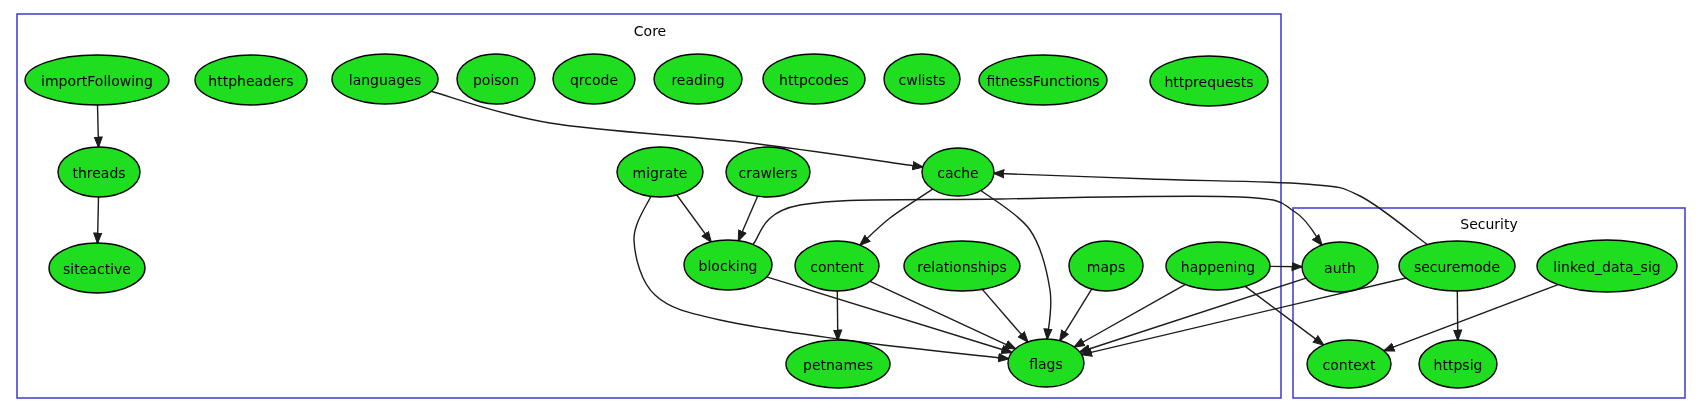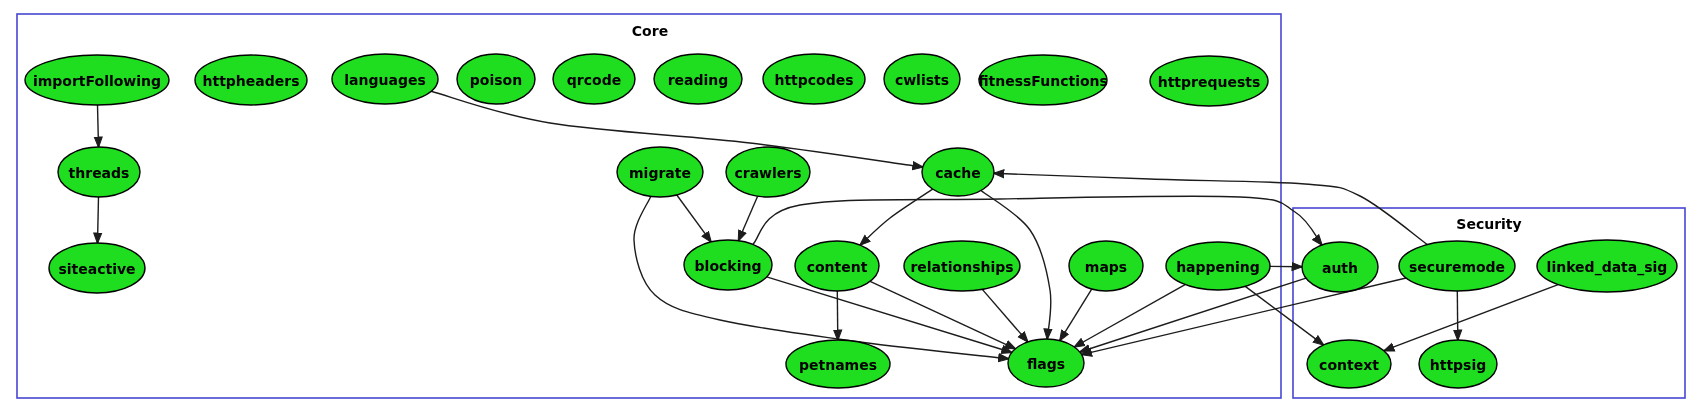--- a/index.html
+++ b/index.html
@@ -6,21 +6,20 @@
     margin: 0;
     padding: 0;
     background: #ffffff;
   }
   .diagram-wrap {
     width: 1701px;
     height: 415px;
     position: relative;
     background: #ffffff;
     overflow: hidden;
-    font-weight: bold;
   }
   svg {
     display: block;
     font-family: "DejaVu Sans", "Liberation Sans", sans-serif;
   }
   .node-label, .cluster-label {
     font-family: "DejaVu Sans", "Liberation Sans", sans-serif;
     font-size: 14px;
     fill: #000000;
   }

